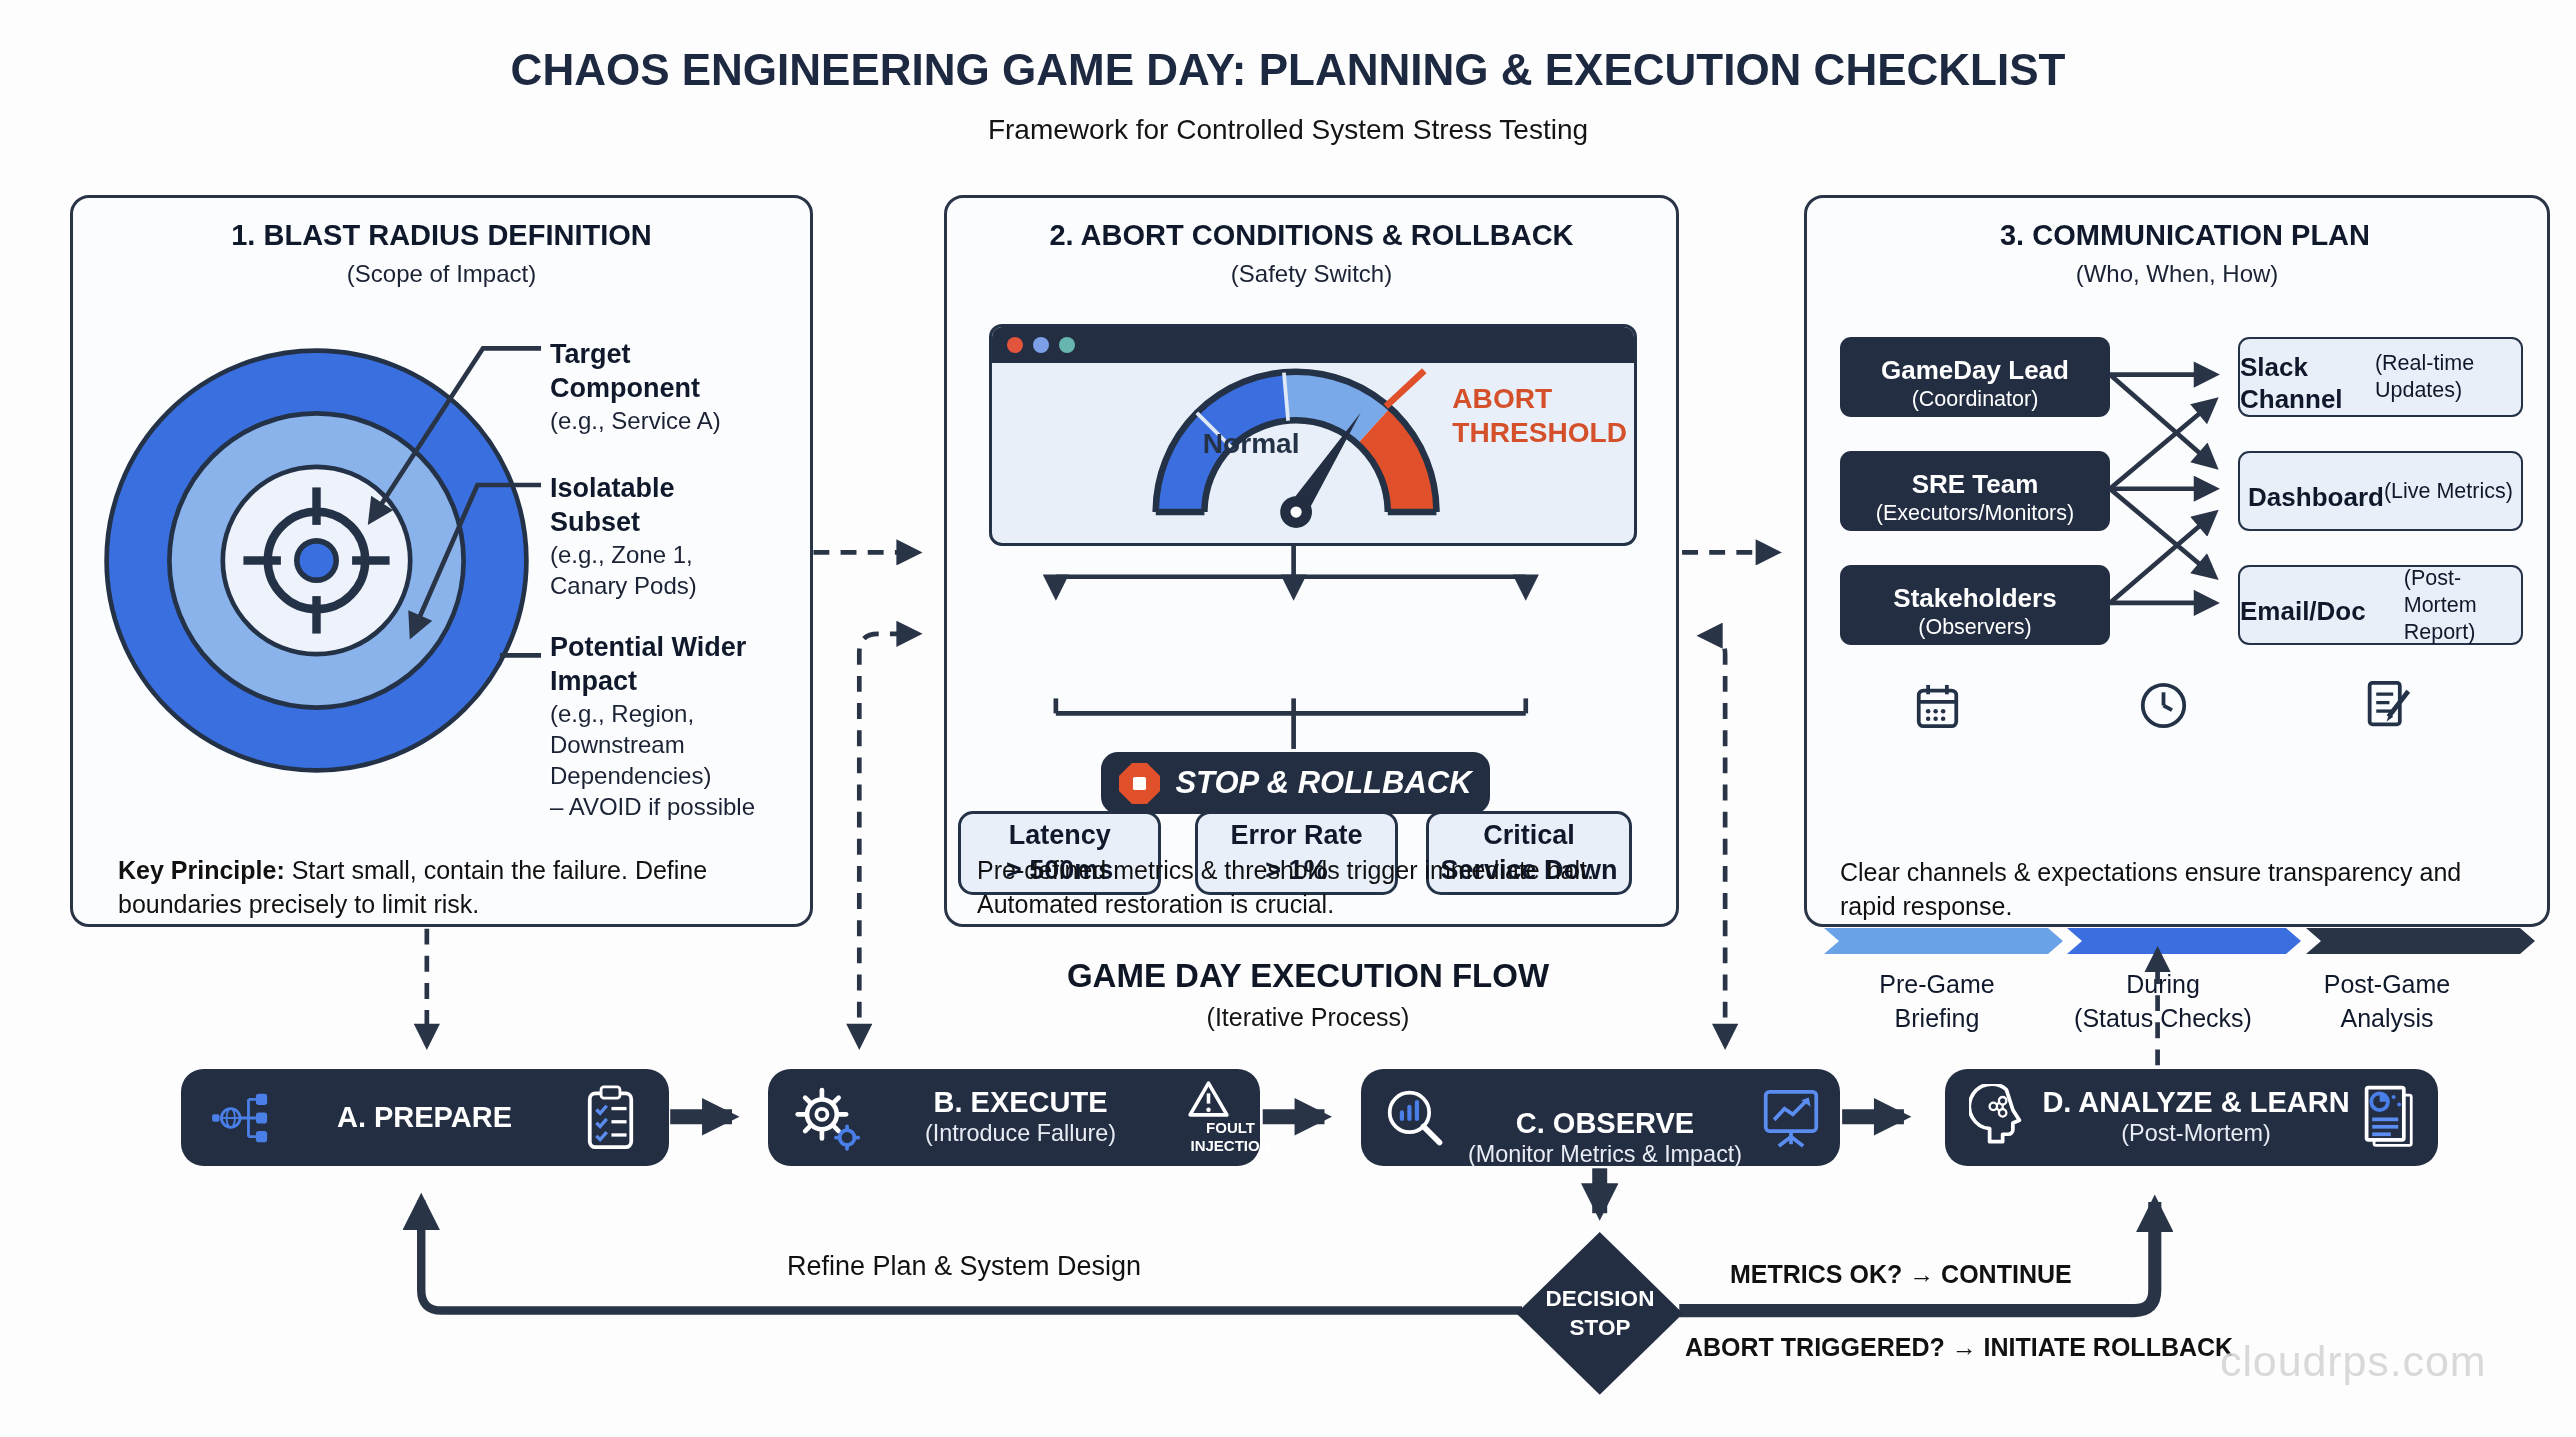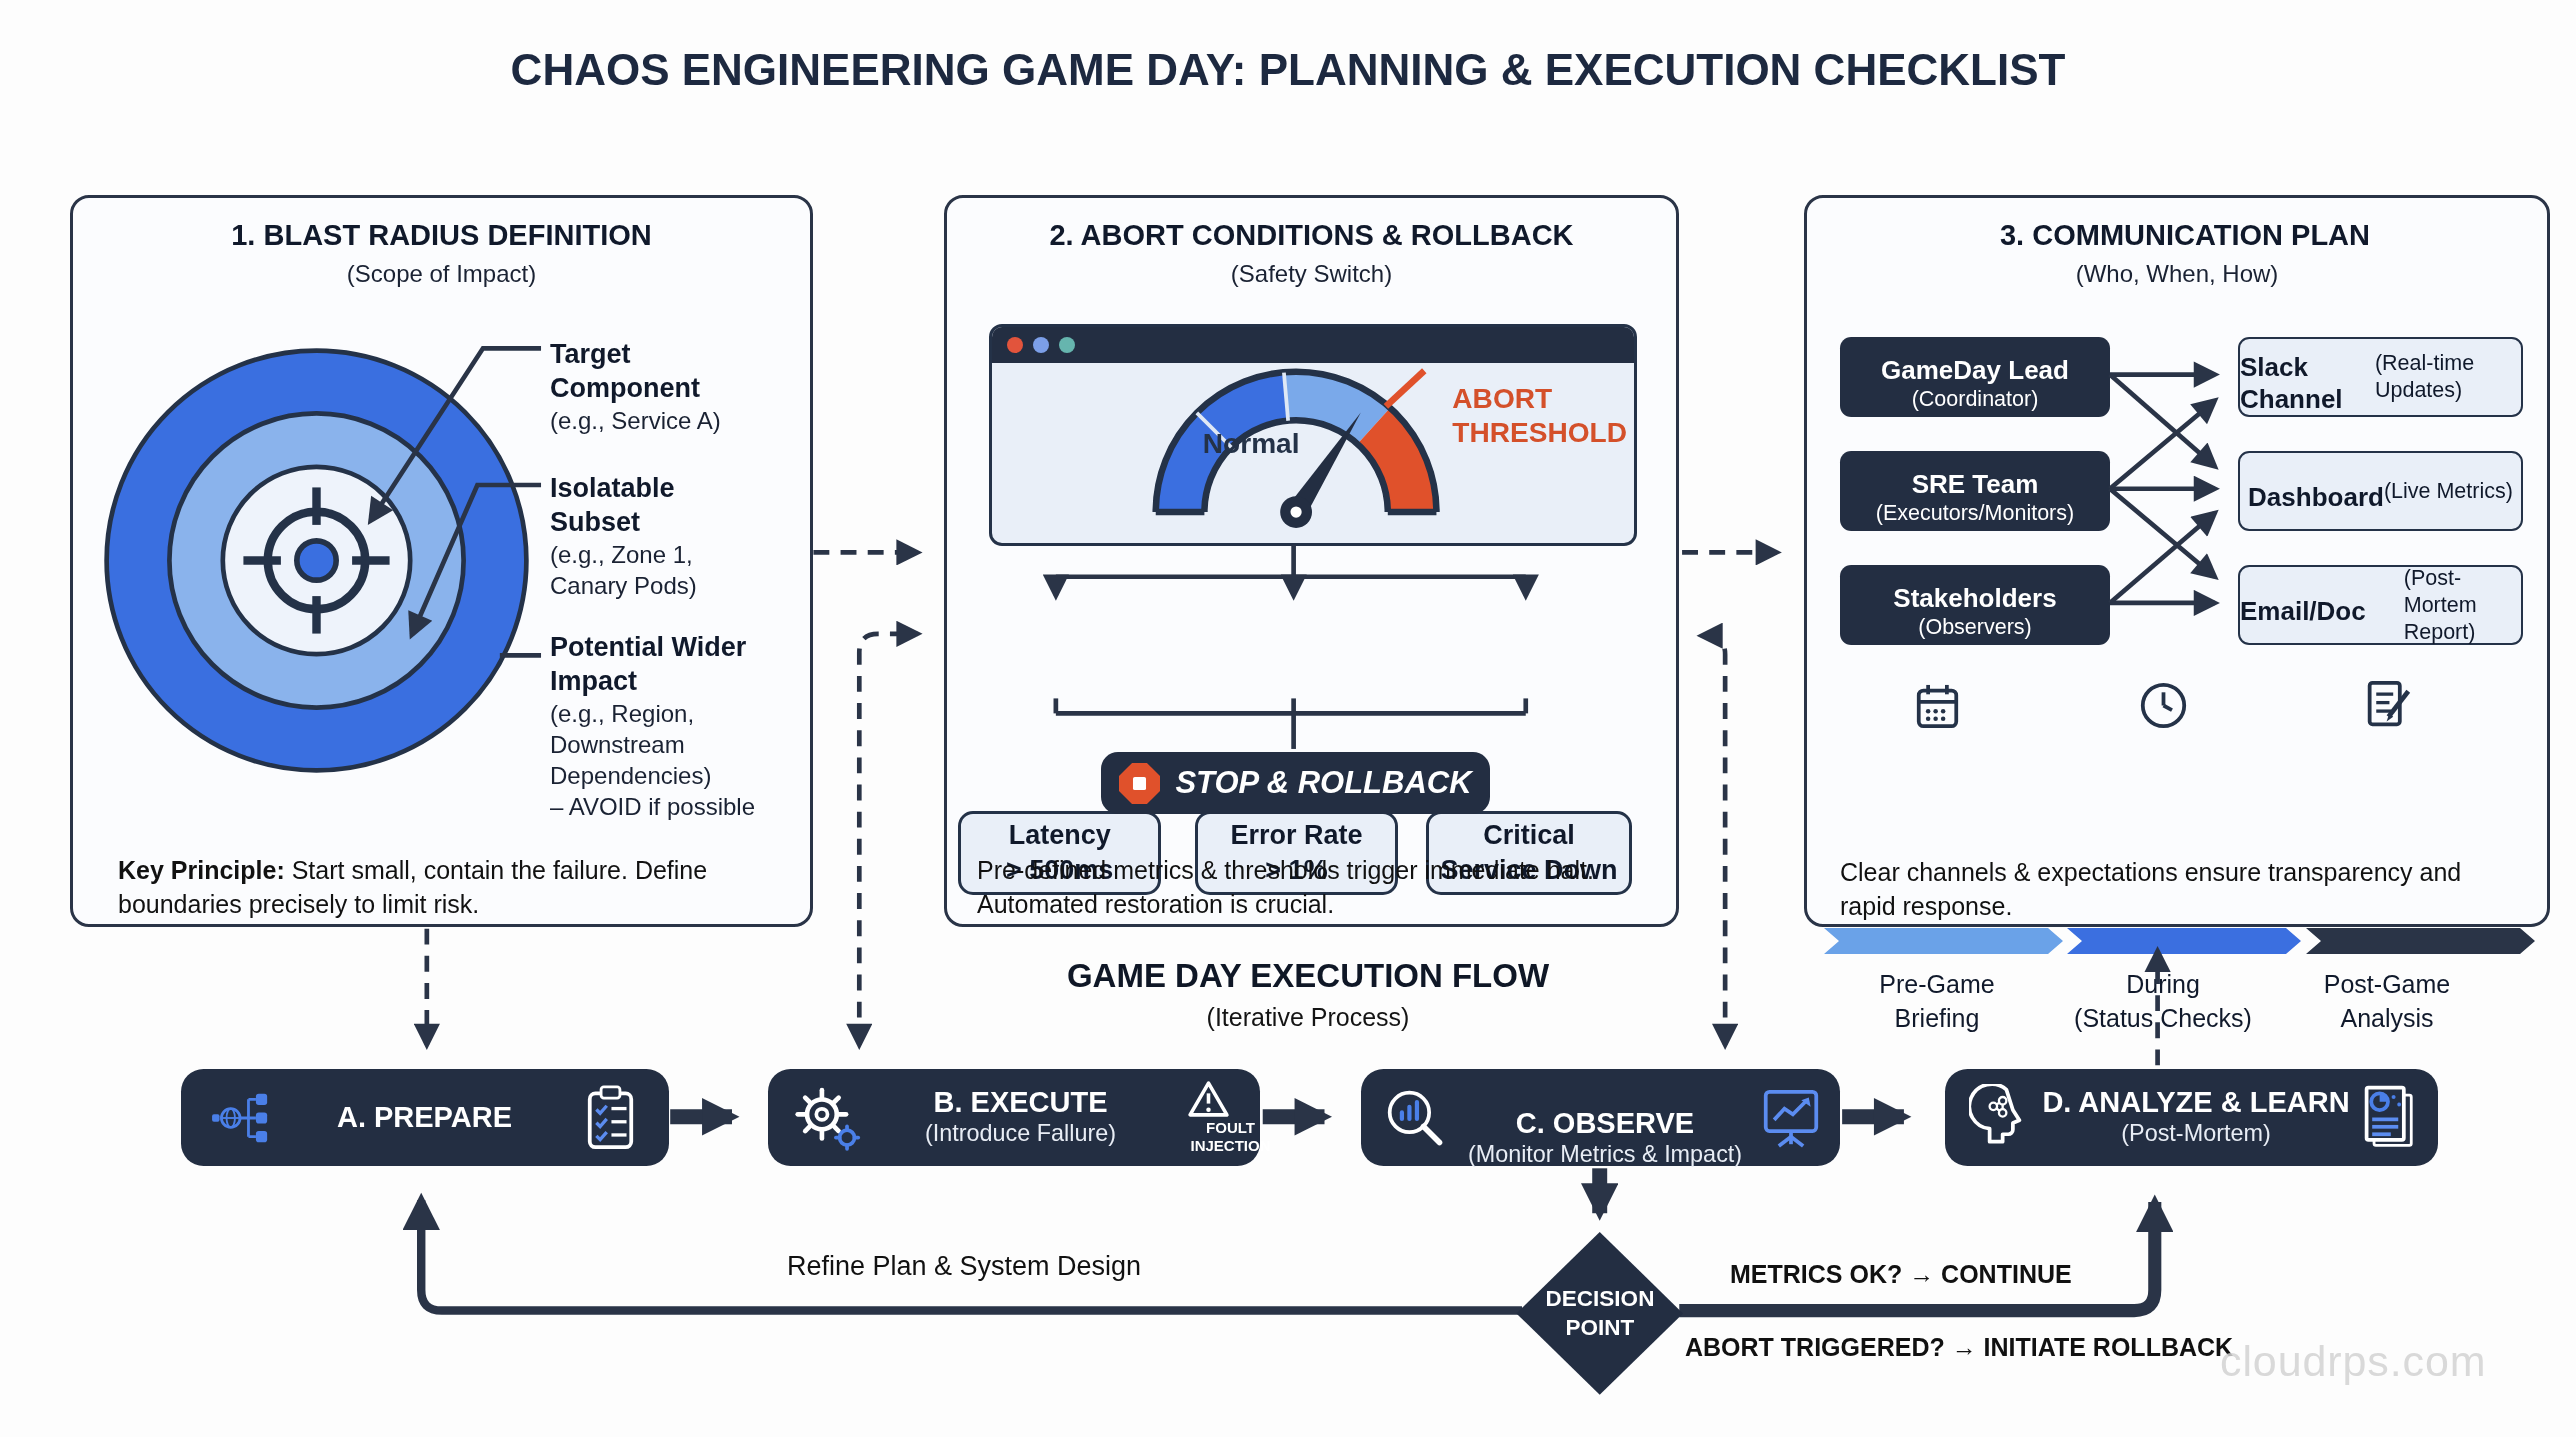--- a/index.html
+++ b/index.html
@@ -29,20 +29,21 @@
   .wires{position:absolute;left:0;top:0;z-index:3;pointer-events:none;}
   .badge-txt{font-weight:bold;font-size:15px;line-height:18px;text-align:center;color:#fff;margin-left:45px;}
   .watermark{font-size:43px;color:#d3d3d3;opacity:.85;letter-spacing:0.9px;}
 </style>
 </head>
 <body>
 
 <div id="canvas">
 
   <div class="abs ctr" style="left:0;top:45px;width:2576px;font-size:44px;font-weight:bold;color:#1d2940;">CHAOS ENGINEERING GAME DAY: PLANNING &amp; EXECUTION CHECKLIST</div>
+  <div class="abs ctr" style="left:0;top:114px;width:2576px;font-size:28px;color:#141414;">Framework for Controlled System Stress Testing</div>
 
   <div class="panel" style="left:70px;width:743px;">
     <div class="panel-title" style="top:20.6px;">1. BLAST RADIUS DEFINITION</div>
     <div class="panel-sub" style="top:62px;">(Scope of Impact)</div>
 
     <svg class="abs" style="left:28px;top:147px;" width="431" height="431" viewBox="0 0 460 460">
       <circle cx="230" cy="230" r="224" fill="#3a6fe0" stroke="#243248" stroke-width="5"></circle>
       <circle cx="230" cy="230" r="157" fill="#8ab3ec" stroke="#243248" stroke-width="5"></circle>
       <circle cx="230" cy="230" r="100" fill="#eef3fb" stroke="#243248" stroke-width="5"></circle>
       <circle cx="230" cy="230" r="52" fill="none" stroke="#243248" stroke-width="9"></circle>
@@ -316,21 +317,21 @@
       <g stroke="#4a7fe8" stroke-width="2.5">
         <line x1="33" y1="14" x2="37" y2="14"></line>
           <line x1="35" y1="12" x2="35" y2="16"></line>
         <line x1="39" y1="22" x2="43" y2="22"></line>
           <line x1="41" y1="20" x2="41" y2="24"></line>
       </g>
     </svg>
   </div>
 
   <div class="abs ctr pre" style="left:1525px;top:1284px;width:150px;color:#fff;font-weight:bold;font-size:22.5px;line-height:29px;z-index:4;">DECISION
-POINT</div>
+STOP</div>
 
   <div class="abs ctr" style="left:730px;top:1251px;width:468px;font-size:27px;color:#111;">Refine Plan &amp; System Design</div>
   <div class="abs" style="left:1730px;top:1260px;width:468px;font-size:25px;font-weight:bold;color:#111;">METRICS OK? → CONTINUE</div>
   <div class="abs" style="left:1685px;top:1333px;width:562px;font-size:25px;font-weight:bold;color:#111;">ABORT TRIGGERED? → INITIATE ROLLBACK</div>
   <div class="abs watermark" style="left:2220px;top:1337px;">cloudrps.com</div>
 
   <svg class="wires" width="2576" height="1438" viewBox="0 0 2752 1536">
     <defs>
       <marker id="ah" viewBox="0 0 10 10" markerUnits="userSpaceOnUse" markerWidth="34" markerHeight="28" refX="8" refY="5" orient="auto-start-reverse">
         <path d="M0,0 L10,5 L0,10 z" fill="#2a3447"></path>

